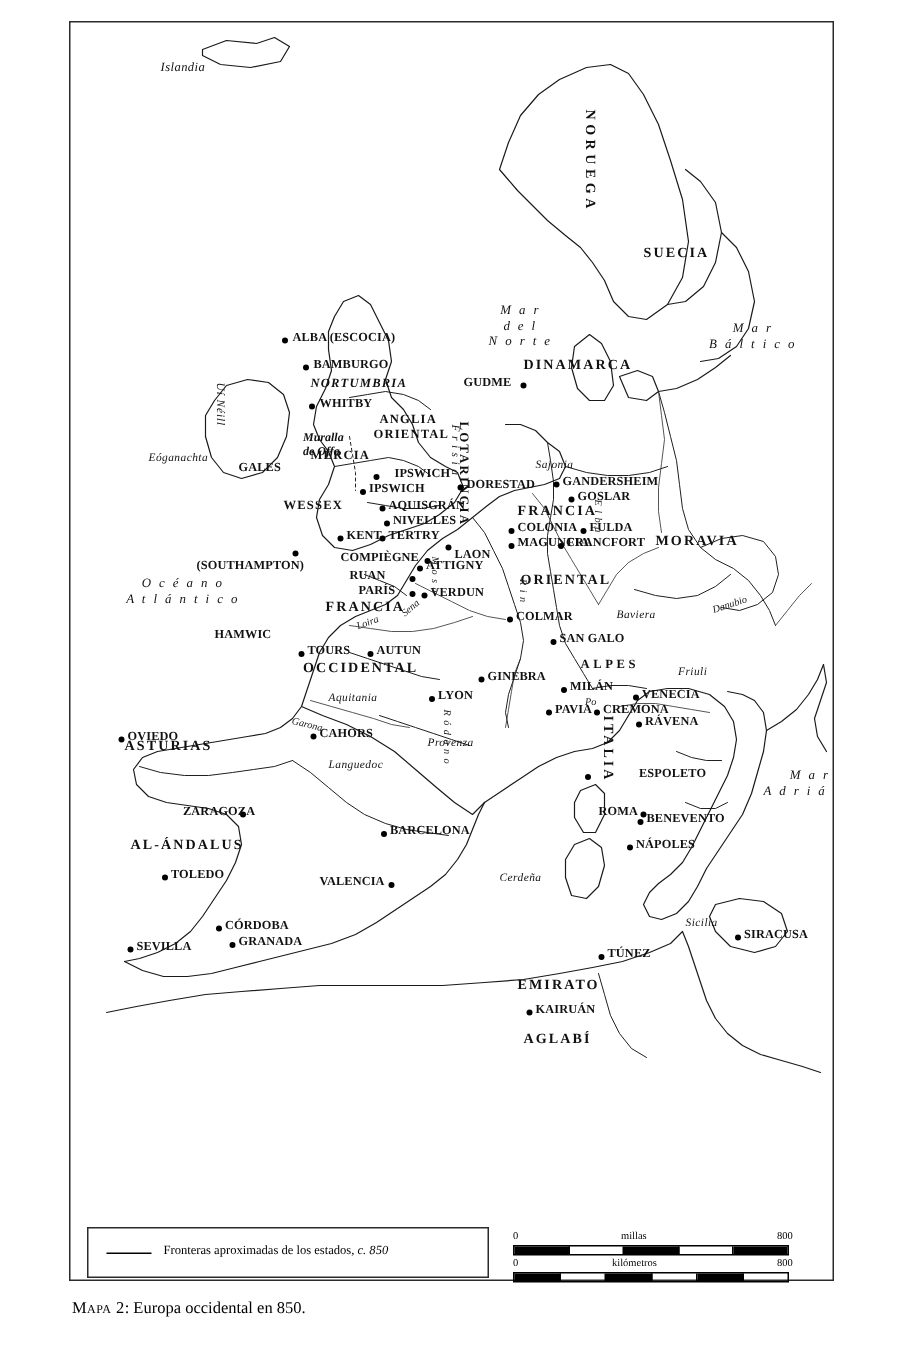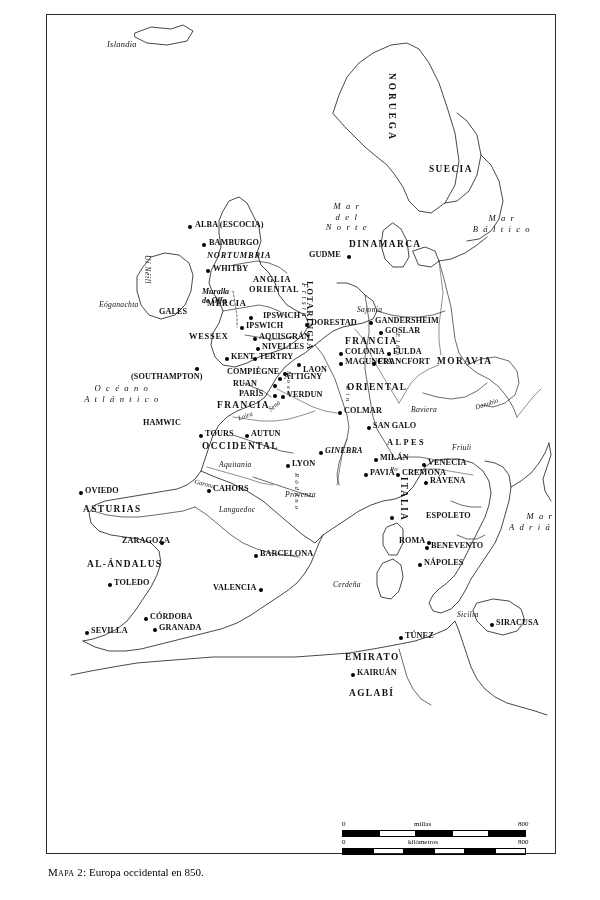--- a/index.html
+++ b/index.html
@@ -331,21 +331,21 @@
 
     <div class="lbl region" style="left:390px; top:342px;text-align:center;">MORAVIA</div>
 
     <div class="lbl region" style="left:170px; top:386px;">FRANCIA</div>
     <div class="lbl region" style="left:155px; top:427px;">OCCIDENTAL</div>
 
     <div class="lbl region vert" style="left:258px; top:266px; font-size:8.6px; letter-spacing:1.4px;">LOTARINGIA</div>
 
     <div class="lbl region vert" style="left:352px; top:462px; letter-spacing:2px;">ITALIA</div>
 
-    <div class="lbl region" style="left:36px; top:490px;">ASTURIAS</div>
+    <div class="lbl region" style="left:36px; top:479px;">ASTURIAS</div>
 
     <div class="lbl region" style="left:40px; top:545px;">AL-ÁNDALUS</div>
 
     <div class="lbl region" style="left:298px; top:638px;">EMIRATO</div>
     <div class="lbl region" style="left:302px; top:674px;">AGLABÍ</div>
 
     <div class="lbl region-sm" style="left:160px; top:285px;">MERCIA</div>
     <div class="lbl region-sm" style="left:206px; top:261px;">ANGLIA</div>
     <div class="lbl region-sm" style="left:202px; top:271px;">ORIENTAL</div>
     <div class="lbl region-sm" style="left:160px; top:237px;font-style:italic;">NORTUMBRIA</div>
@@ -433,21 +433,21 @@
     <div class="dot" style="left:291px; top:396px;"></div>
     <div class="lbl city" style="left:297px; top:392px;">COLMAR</div>
 
     <div class="dot" style="left:320px; top:411px;"></div>
     <div class="lbl city" style="left:326px; top:407px;">SAN GALO</div>
 
     <div class="dot" style="left:198px; top:419px;"></div>
     <div class="lbl city" style="left:204px; top:415px;">AUTUN</div>
 
     <div class="dot" style="left:272px; top:436px;"></div>
-    <div class="lbl city" style="left:278px; top:432px;font-style:italic;">GINEBRA</div>
+    <div class="lbl city" style="left:278px; top:432px;">GINEBRA</div>
 
     <div class="dot" style="left:327px; top:443px;"></div>
     <div class="lbl city" style="left:333px; top:439px;">MILÁN</div>
 
     <div class="dot" style="left:375px; top:448px;"></div>
     <div class="lbl city" style="left:381px; top:444px;">VENECIA</div>
 
     <div class="dot" style="left:317px; top:458px;"></div>
     <div class="lbl city" style="left:323px; top:454px;">PAVIA</div>
 
@@ -531,20 +531,26 @@
     <div class="lbl river" style="left:428px; top:386px; transform:rotate(-18deg);">Danubio</div>
     <div class="lbl river" style="left:221px; top:388px; transform:rotate(-40deg);">Sena</div>
     <div class="lbl river" style="left:191px; top:398px; transform:rotate(-20deg);">Loira</div>
     <div class="lbl river vert" style="left:238px; top:356px;">Mosa</div>
     <div class="lbl river vert" style="left:246px; top:458px;">Ródano</div>
     <div class="lbl river" style="left:343px; top:451px;">Po</div>
     <div class="lbl river" style="left:147px; top:466px; transform:rotate(14deg);">Garona</div>
 
   </div>
 
+  <div id="legend-box">
+    <div id="legend-line"></div>
+    <div id="legend-text">
+      <span>Fronteras aproximadas de los estados, </span><span class="ital">c. 850</span>
+    </div>
+  </div>
 
   <div id="scale-wrap">
 
     <div class="scale-row" style="top:4px;">
       <div class="scale-bar" style="top:8px;">
         <span class="fill"></span>
           <span></span>
           <span class="fill"></span>
           <span></span>
           <span class="fill"></span>

